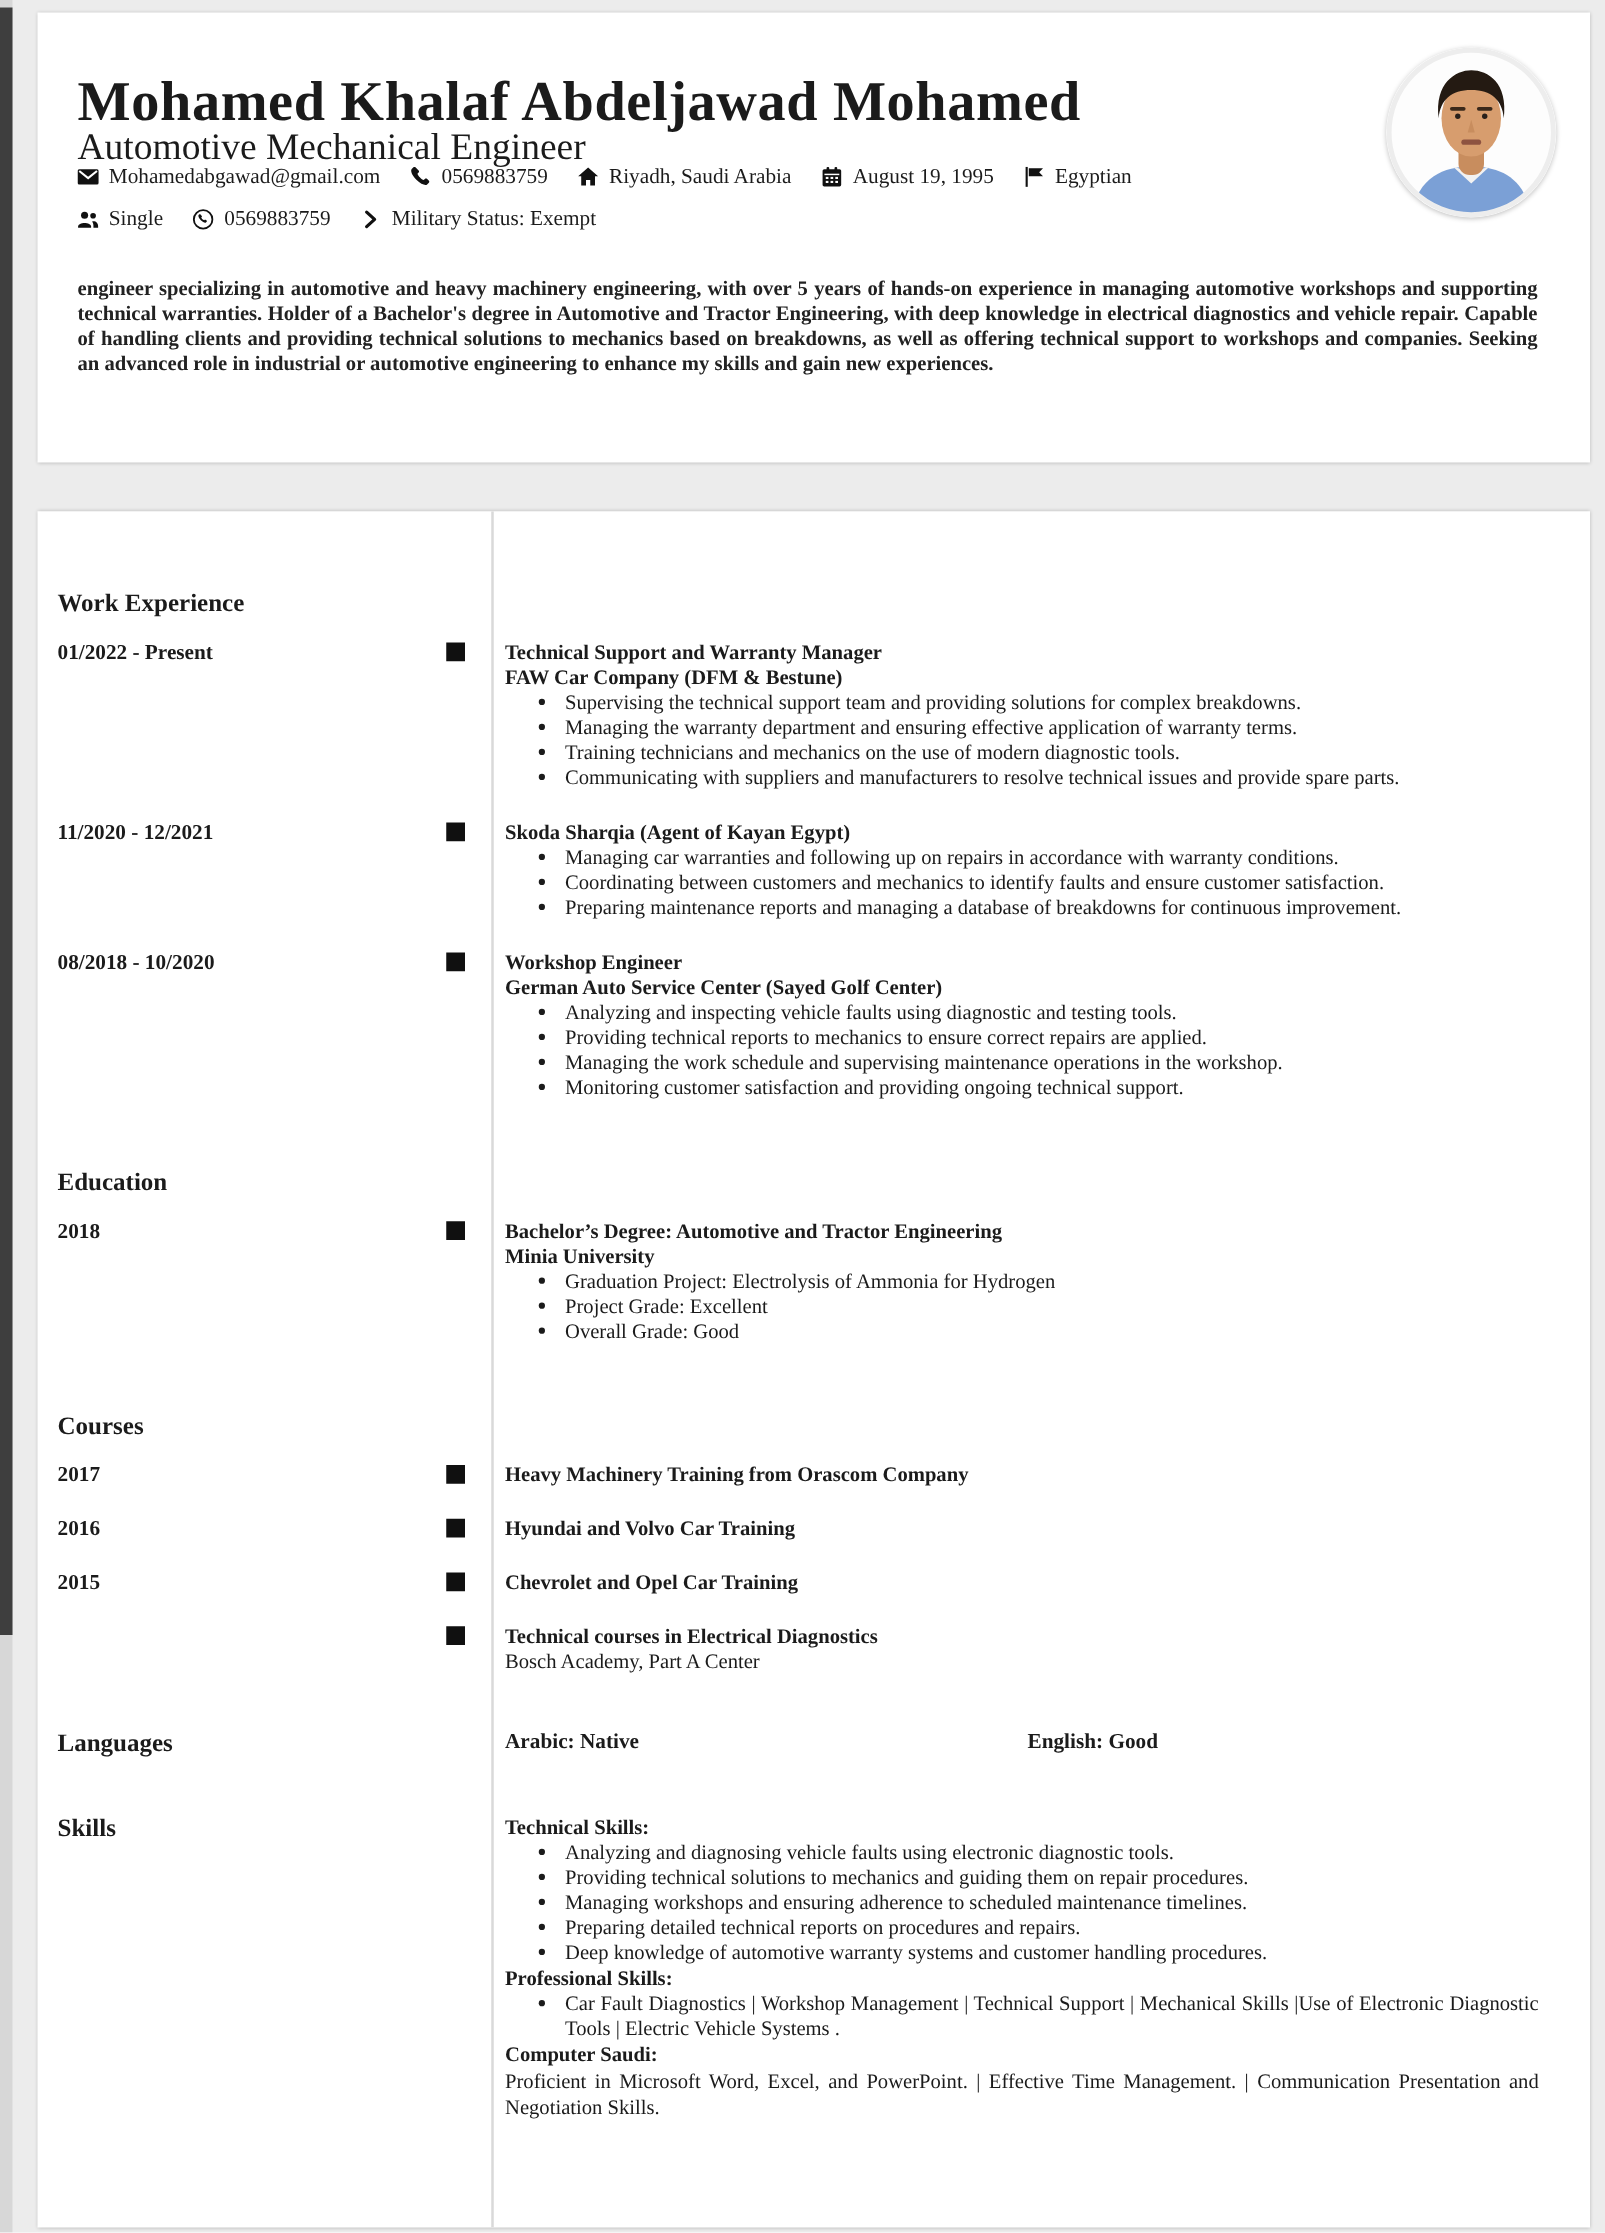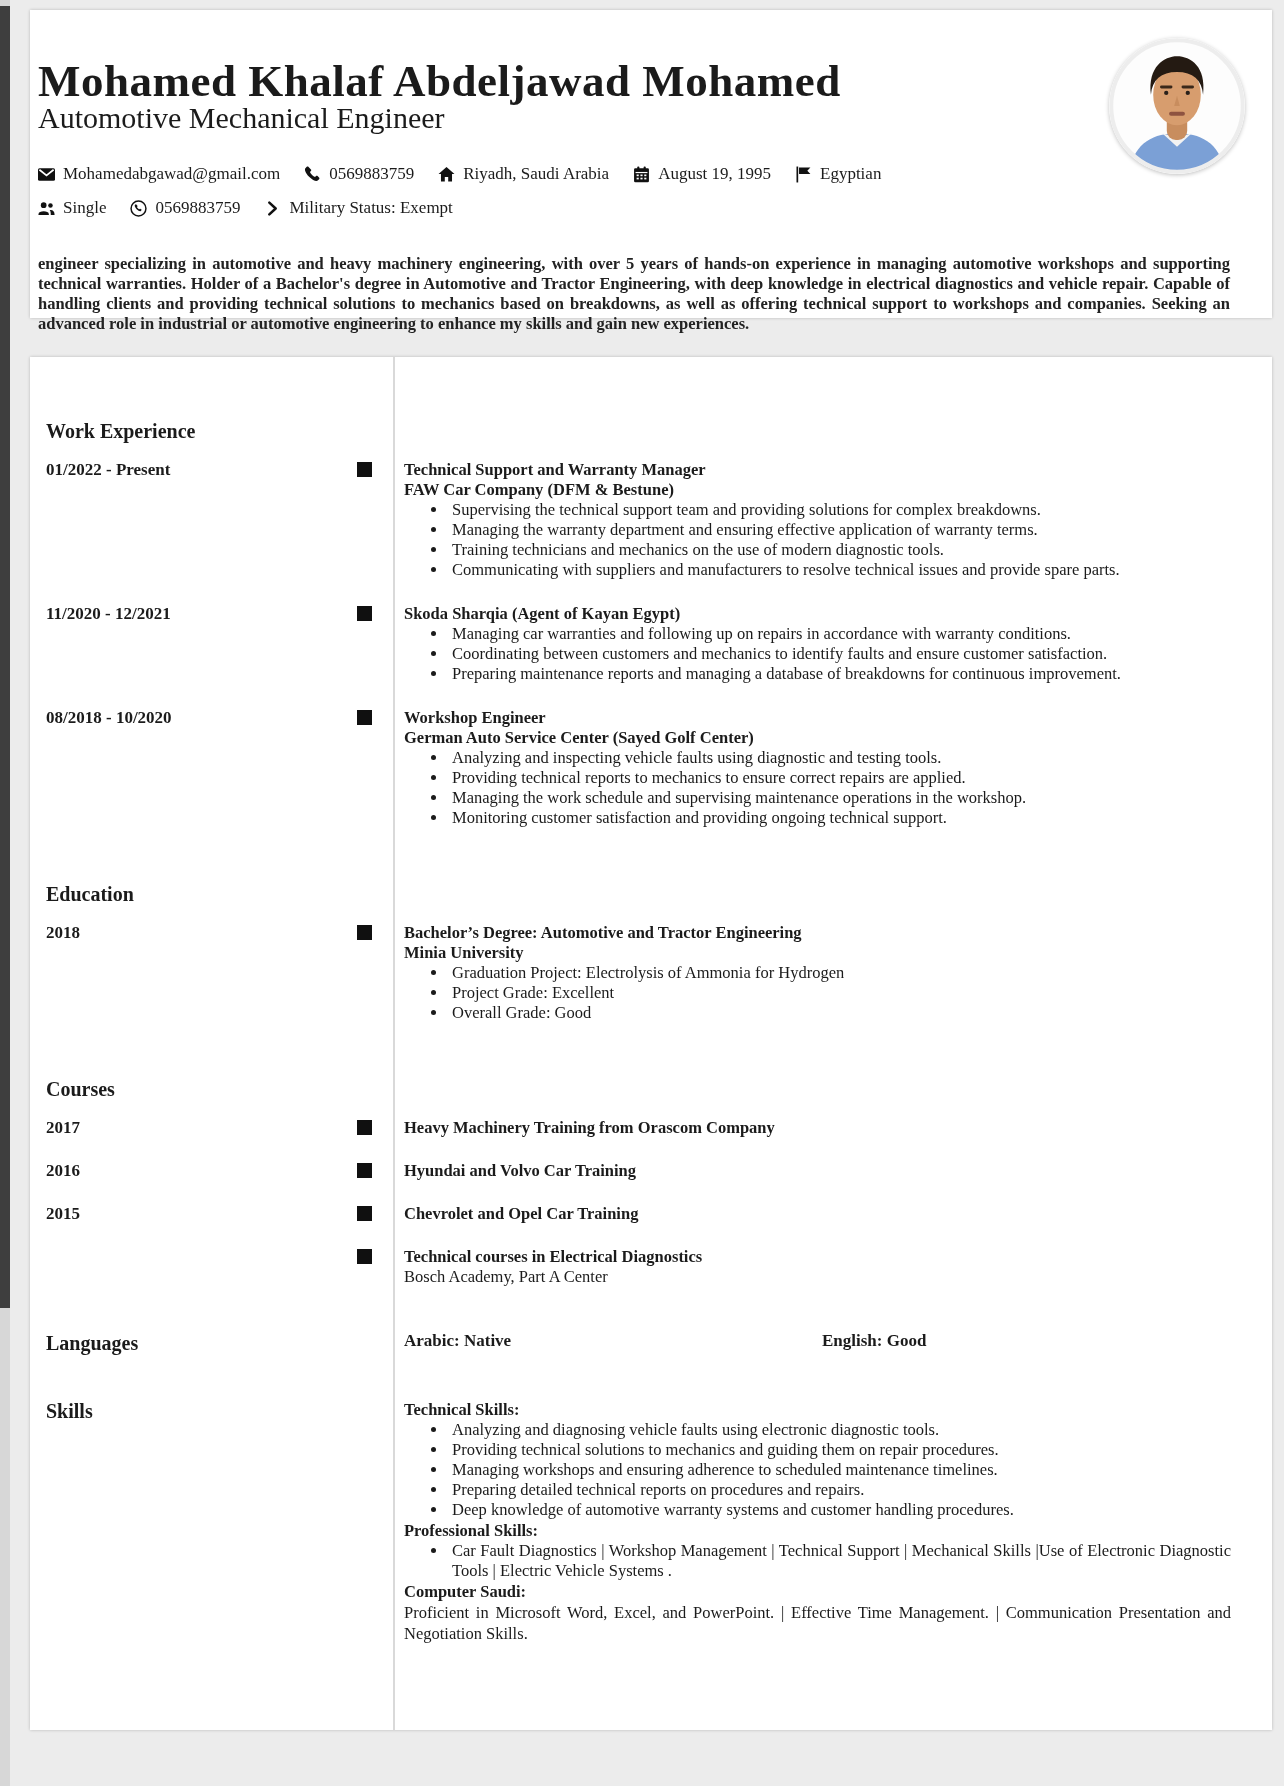--- a/index.html
+++ b/index.html
@@ -8,29 +8,29 @@
     background:#ececec;
     font-family:"Liberation Serif", serif;
     color:#1b1b1b;
   }
   
   .rail{position:absolute;left:0;top:0;width:10px;height:1786px;background:#d7d7d7;}
   .thumb{position:absolute;left:0;top:6px;width:10px;height:1302px;background:#3e3e3e;}
   
   .page{position:absolute;left:30px;top:10px;width:1242px;}
   .card{background:#ffffff;box-shadow:0 0 3px rgba(0,0,0,.22);}
-  .header-card{position:relative;height:308px;box-sizing:border-box;padding:48px 42px 0 8px;}
+  .header-card{position:relative;height:360px;box-sizing:border-box;padding:48px 42px 0 32px;}
   .body-card{position:relative;margin-top:39px;height:1373px;box-sizing:border-box;
              padding-top:62px;overflow:hidden;}
   .body-card::before{content:"";position:absolute;left:363px;top:0;bottom:0;width:2px;background:#d9d9d9;}
 
   
   .name{font-size:45px;line-height:47px;font-weight:bold;letter-spacing:.5px;margin:0;}
   .jobtitle{font-size:30px;line-height:26px;}
-  .contact-row{display:flex;align-items:center;gap:24px;font-size:17px;margin-top:33px;flex-wrap:wrap;}
+  .contact-row{display:flex;align-items:center;gap:24px;font-size:17px;flex-wrap:wrap;}
   .contact-row.second{margin-top:14px;}
   .citem{display:flex;align-items:center;gap:8px;white-space:nowrap;}
   .cicon{width:17px;height:17px;flex:none;display:block;}
   .avatar{position:absolute;top:28px;right:27px;width:136px;height:136px;border-radius:50%;
           box-shadow:0 1px 4px rgba(0,0,0,.25);}
   .summary{margin-top:36px;font-size:16.5px;line-height:20px;text-align:justify;color:#222;font-weight:bold;}
 
   
   .row{display:flex;align-items:flex-start;}
   .lcell{width:334px;flex:none;box-sizing:border-box;padding-left:16px;}

